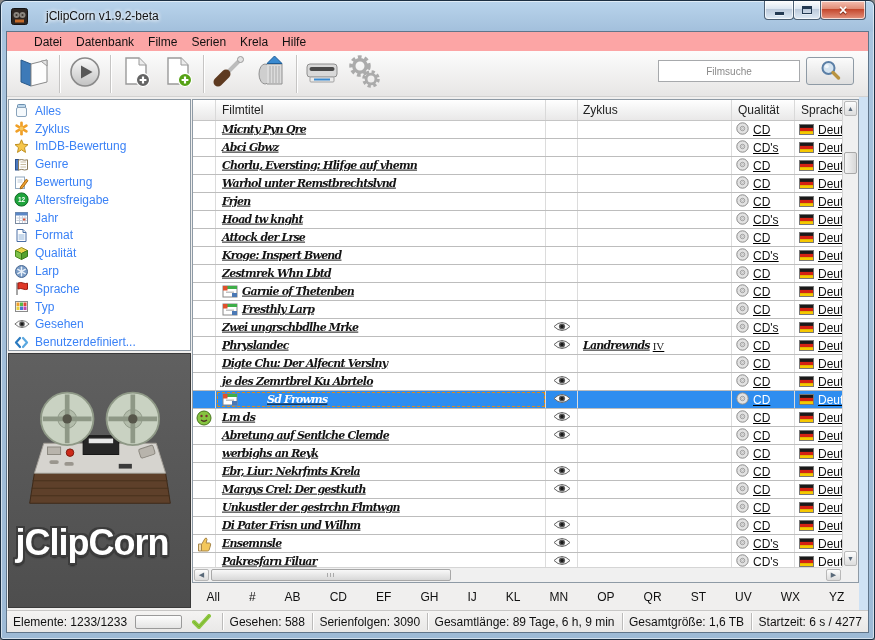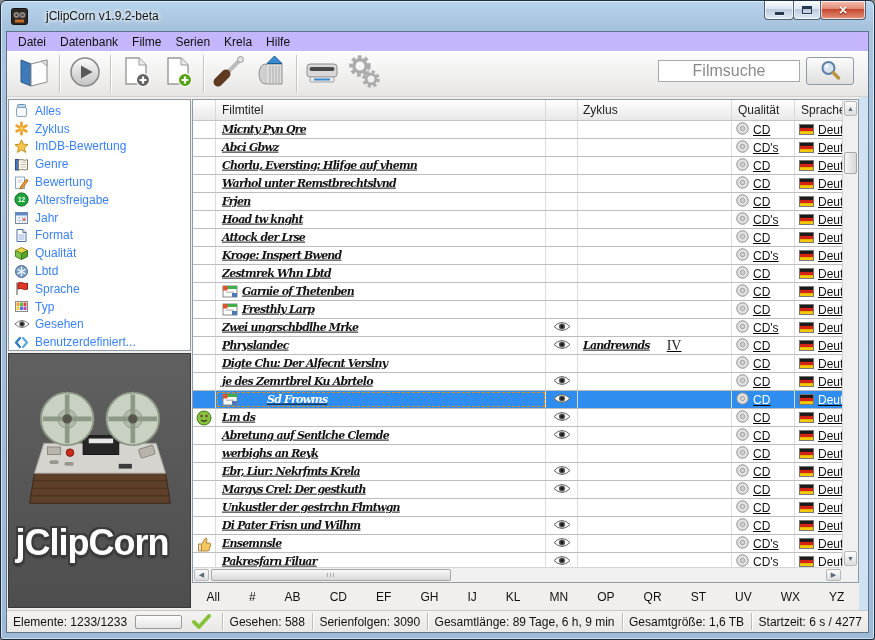--- a/index.html
+++ b/index.html
@@ -15,28 +15,28 @@
   .win-btn { height:19px; border:1px solid #4c5f73; border-top:none; border-radius:0 0 4px 4px; display:flex; align-items:center; justify-content:center; margin-left:-1px; background:linear-gradient(#fdfdfd,#dbe6f1 45%,#bccadb 46%,#dfeaf5); box-shadow:inset 0 0 0 1px rgba(255,255,255,.7); cursor:default; }
   .win-btn.min { width:30px; } .win-btn.max { width:28px; } 
   .win-btn.close { width:46px; background:linear-gradient(#f5c0b2,#e08a74 45%,#c4472c 46%,#e4937e); }
   .glyph-min { width:9px; height:3px; background:#243a52; box-shadow:0 1px 0 rgba(255,255,255,.6); margin-top:6px; }
   .glyph-max { width:10px; height:8px; border:1px solid #243a52; border-top:3px solid #243a52; background:transparent; box-shadow:0 1px 0 rgba(255,255,255,.5); }
   .glyph-close { color:#fff; font-weight:bold; font-size:14px; line-height:14px; text-shadow:0 1px 1px #6a1a08; }
 
   .content { position:absolute; left:5px; right:5px; top:30px; bottom:6px; background:#f0efee; border:1px solid #5d7countour: none; border:1px solid #60758a; overflow:hidden; }
 
   
-  .menubar { position:absolute; left:0; right:0; top:0; height:19px; background:#c4b5fd; display:flex; align-items:center; padding-left:4px; }
+  .menubar { position:absolute; left:0; right:0; top:0; height:19px; background:#fca5a5; display:flex; align-items:center; padding-left:20px; }
   .menu-item { padding:2px 7px; color:#111; cursor:default; }
 
   
   .toolbar { position:absolute; left:0; right:0; top:19px; height:46px; background:linear-gradient(#fcfcfc,#e7e6e5); border-bottom:1px solid #d2d1d0; display:flex; align-items:center; padding-left:6px; }
   .tb-btn { width:42px; height:42px; display:flex; align-items:center; justify-content:center; border:1px solid transparent; border-radius:3px; cursor:default; }
   .tb-sep { width:1px; height:38px; background:#c6c5c4; box-shadow:1px 0 0 #fff; margin:0 4px; }
-  .search-input { position:absolute; right:68px; top:9px; width:142px; height:22px; border:1px solid #a7a9ac; background:#fff; text-align:center; font-size:16px; color:#333; font-family:"Liberation Sans",sans-serif; }
+  .search-input { position:absolute; right:68px; top:9px; width:142px; height:22px; border:1px solid #a7a9ac; background:#fff; text-align:center; font-size:10px; color:#333; font-family:"Liberation Sans",sans-serif; }
   .search-input::placeholder { color:#8a8a8a; opacity:1; }
   .search-btn { position:absolute; right:14px; top:6px; width:48px; height:28px; border:1px solid #8e9aa5; border-radius:3px; background:linear-gradient(#fbfbfb,#dfdfdf); display:flex; align-items:center; justify-content:center; cursor:default; }
 
   
   .main { position:absolute; left:0; right:0; top:65px; bottom:22px; background:#f0efee; }
   .right-strip { position:absolute; right:0; top:0; bottom:0; width:9px; background:#cfe2f4; }
 
   .sidebar { position:absolute; left:1px; top:2px; width:183px; height:252px; background:#fff; border:1px solid #8e9aa5; overflow:hidden; padding-top:2px; }
   .side-item { display:flex; align-items:center; height:17.8px; padding-left:4px; cursor:default; }
   .side-icon { width:17px; height:16px; display:flex; align-items:center; justify-content:center; margin-right:5px; flex:none; }
@@ -54,21 +54,21 @@
   .tbody { position:absolute; left:0; right:16px; top:21px; bottom:15px; overflow:hidden;text-decoration:underline; }
   .trow { display:flex; height:18px; border-bottom:1px solid #bdbdbd; background:#fff; cursor:default; }
   .td { border-right:1px solid #dcdcdc; display:flex; align-items:center; overflow:hidden; white-space:nowrap; padding-left:4px; }
   .c-marker { width:23px; flex:none; justify-content:center; padding-left:0; }
   .c-title  { width:330px; flex:none; padding-left:6px; }
   .c-seen   { width:32px; flex:none; justify-content:center; padding-left:0; }
   .c-zyklus { width:154px; flex:none; padding-left:5px; }
   .c-qual   { width:63px; flex:none; }
   .c-lang   { flex:1; border-right:none; }
   .scribble { font-family:"DejaVu Serif", serif; font-style:italic; font-weight:bold; font-size:11px; color:#141414; filter:blur(0.7px); letter-spacing:-0.8px; transform:scaleY(.92); }
-  .zsuffix { font-size:14px; color:#222; margin-left:17px; font-family:"Liberation Serif",serif; }
+  .zsuffix { font-size:11px; color:#222; margin-left:3px; font-family:"Liberation Serif",serif; }
   .qtext, .ltext { margin-left:4px; color:#111; font-size:12px; }
   .trow.selected { background:#2e8def; }
   .trow.selected .scribble, .trow.selected .qtext, .trow.selected .ltext, .trow.selected .zsuffix { color:#fff; }
   .trow.selected .c-title { outline:1px dashed #d88a1c; outline-offset:-2px;gap:25px; }
   .micon { margin-right:4px; flex:none; display:inline-flex; }
 
   
   .vscroll { position:absolute; right:0; top:0; bottom:15px; width:16px; background:#f0f0f0; border-left:1px solid #d5d5d5; }
   .vs-btn { position:absolute; left:1px; right:1px; height:15px; background:linear-gradient(#fdfdfd,#dcdcdc); border:1px solid #b8b8b8; border-radius:2px; color:#5a6a7a; font-size:7px; display:flex; align-items:center; justify-content:center; }
   .vs-up { top:1px; } .vs-down { bottom:1px; }
@@ -333,21 +333,21 @@
             <span class="side-icon">
               <svg width="15" height="15" viewBox="0 0 15 15">
                 <circle cx="7.5" cy="7.5" r="6" fill="#7a9cc6" stroke="#4a6a94"></circle>
                 <g stroke="#e9f1f9" stroke-width="1.4" stroke-linecap="round">
                   <line x1="7.5" y1="3.2" x2="7.5" y2="11.8"></line>
                   <line x1="3.8" y1="5.4" x2="11.2" y2="9.6"></line>
                   <line x1="3.8" y1="9.6" x2="11.2" y2="5.4"></line>
                 </g>
               </svg>
             </span>
-            <span class="side-label">Lbtd</span>
+            <span class="side-label">Larp</span>
           </div>
           <div class="side-item">
             <span class="side-icon">
               <svg width="15" height="15" viewBox="0 0 15 15">
                 <line x1="3" y1="1.5" x2="3" y2="14" stroke="#888" stroke-width="1.5"></line>
                 <path d="M4 2 Q7 1 9 2 Q11.5 3 13.5 2.2 V8.2 Q11.5 9 9 8 Q7 7 4 8 Z" fill="#e03828" stroke="#9a1a10"></path>
               </svg>
             </span>
             <span class="side-label">Sprache</span>
           </div>

